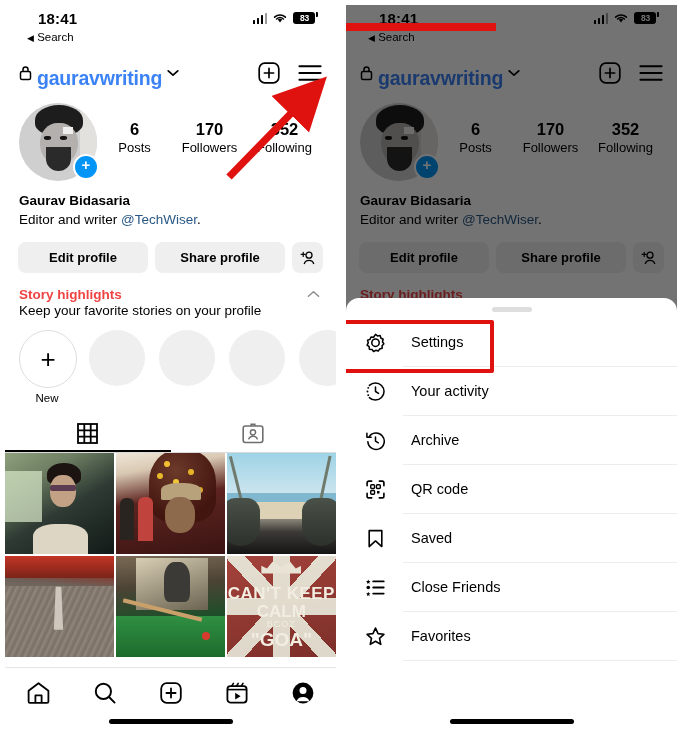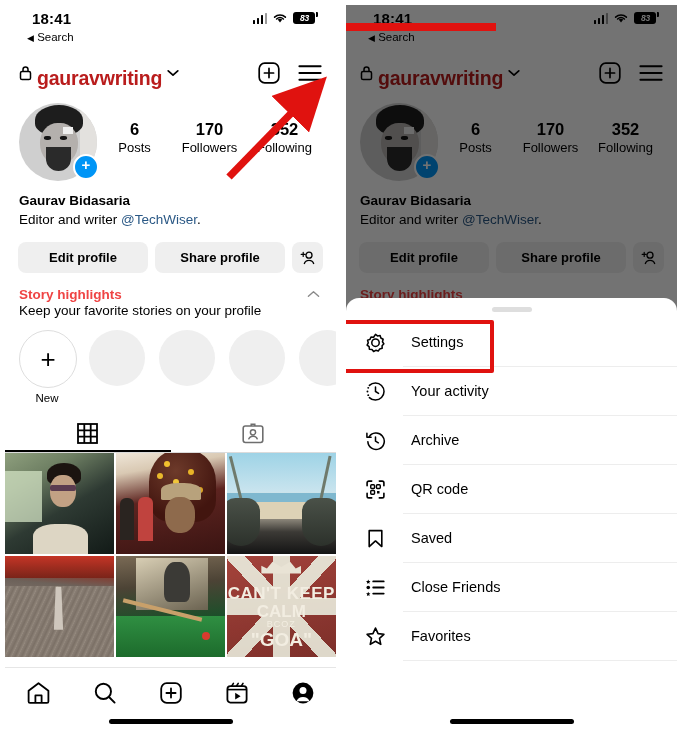--- a/index.html
+++ b/index.html
@@ -5,38 +5,38 @@
   html,body{margin:0;padding:0;background:#b8b8b8;}
   body{width:682px;height:738px;font-family:"Liberation Sans",sans-serif;overflow:hidden;}
   .stage{position:relative;width:682px;height:738px;}
   .panel{position:absolute;top:0;width:341px;height:738px;background:#fff;overflow:hidden;}
   .panel.left{left:0;border-right:1px solid #c9c9c9;}
   .panel.right{left:341px;}
   .screen{position:absolute;left:5px;top:5px;width:331px;height:728px;background:#fff;overflow:hidden;}
 
   
   .statusbar{position:relative;height:44px;}
-  .st-time{position:absolute;left:27px;top:5px;font-size:15px;font-weight:bold;color:#000;letter-spacing:.2px;}
+  .st-time{position:absolute;left:33px;top:5px;font-size:15px;font-weight:bold;color:#000;letter-spacing:.2px;}
   .st-back{position:absolute;left:22px;top:26px;font-size:11.5px;color:#000;}
   .st-back .tri{font-size:9px;}
   .st-right{position:absolute;right:18px;top:7px;display:flex;align-items:center;gap:5px;}
   .bars{display:flex;align-items:flex-end;gap:1.5px;height:11px;}
   .bars i{display:block;width:2.6px;background:#000;border-radius:.5px;}
   .bars i:nth-child(1){height:4px;}
   .bars i:nth-child(2){height:6px;}
   .bars i:nth-child(3){height:8.5px;}
   .bars i:nth-child(4){height:11px;background:#9b9b9b;}
-  .batt{display:flex;align-items:flex-start;font-style:italic;}
+  .batt{display:flex;align-items:flex-start;}
   .batt .body{width:22px;height:12px;background:#000;border-radius:3px;color:#fff;font-size:8.5px;font-weight:bold;display:flex;align-items:center;justify-content:center;letter-spacing:-.2px;}
   .batt .tip{width:1.6px;height:5px;background:#000;border-radius:0 1px 1px 0;margin-left:1px;}
 
   
   .phead{position:relative;height:48px;display:flex;align-items:center;padding:0 14px;}
   .lock{margin-right:5px;display:block;}
-  .uname{font-size:19.5px;font-weight:bold;color:#b91c1c;letter-spacing:-.2px;margin-top:10px;}
+  .uname{font-size:19.5px;font-weight:bold;color:#3b82f6;letter-spacing:-.2px;margin-top:10px;}
   .chev{margin-left:5px;color:#000;}
   .phead-actions{margin-left:auto;display:flex;align-items:center;gap:17px;}
 
   
   .prow{display:flex;align-items:flex-start;padding:6px 14px 0 14px;}
   .avatar-wrap{position:relative;width:78px;height:78px;flex:0 0 78px;}
   .avatar{width:78px;height:78px;border-radius:50%;overflow:hidden;background:#cfcfcf;position:relative;}
   .avatar .hair{position:absolute;left:16px;top:2px;width:48px;height:30px;background:#1d1d1d;border-radius:50% 50% 38% 38%;}
   .avatar .face{position:absolute;left:21px;top:20px;width:38px;height:42px;background:#b4b0ad;border-radius:46% 46% 50% 50%;}
   .avatar .beard{position:absolute;left:27px;top:44px;width:25px;height:24px;background:#2a2a2a;border-radius:0 0 50% 50%;}

